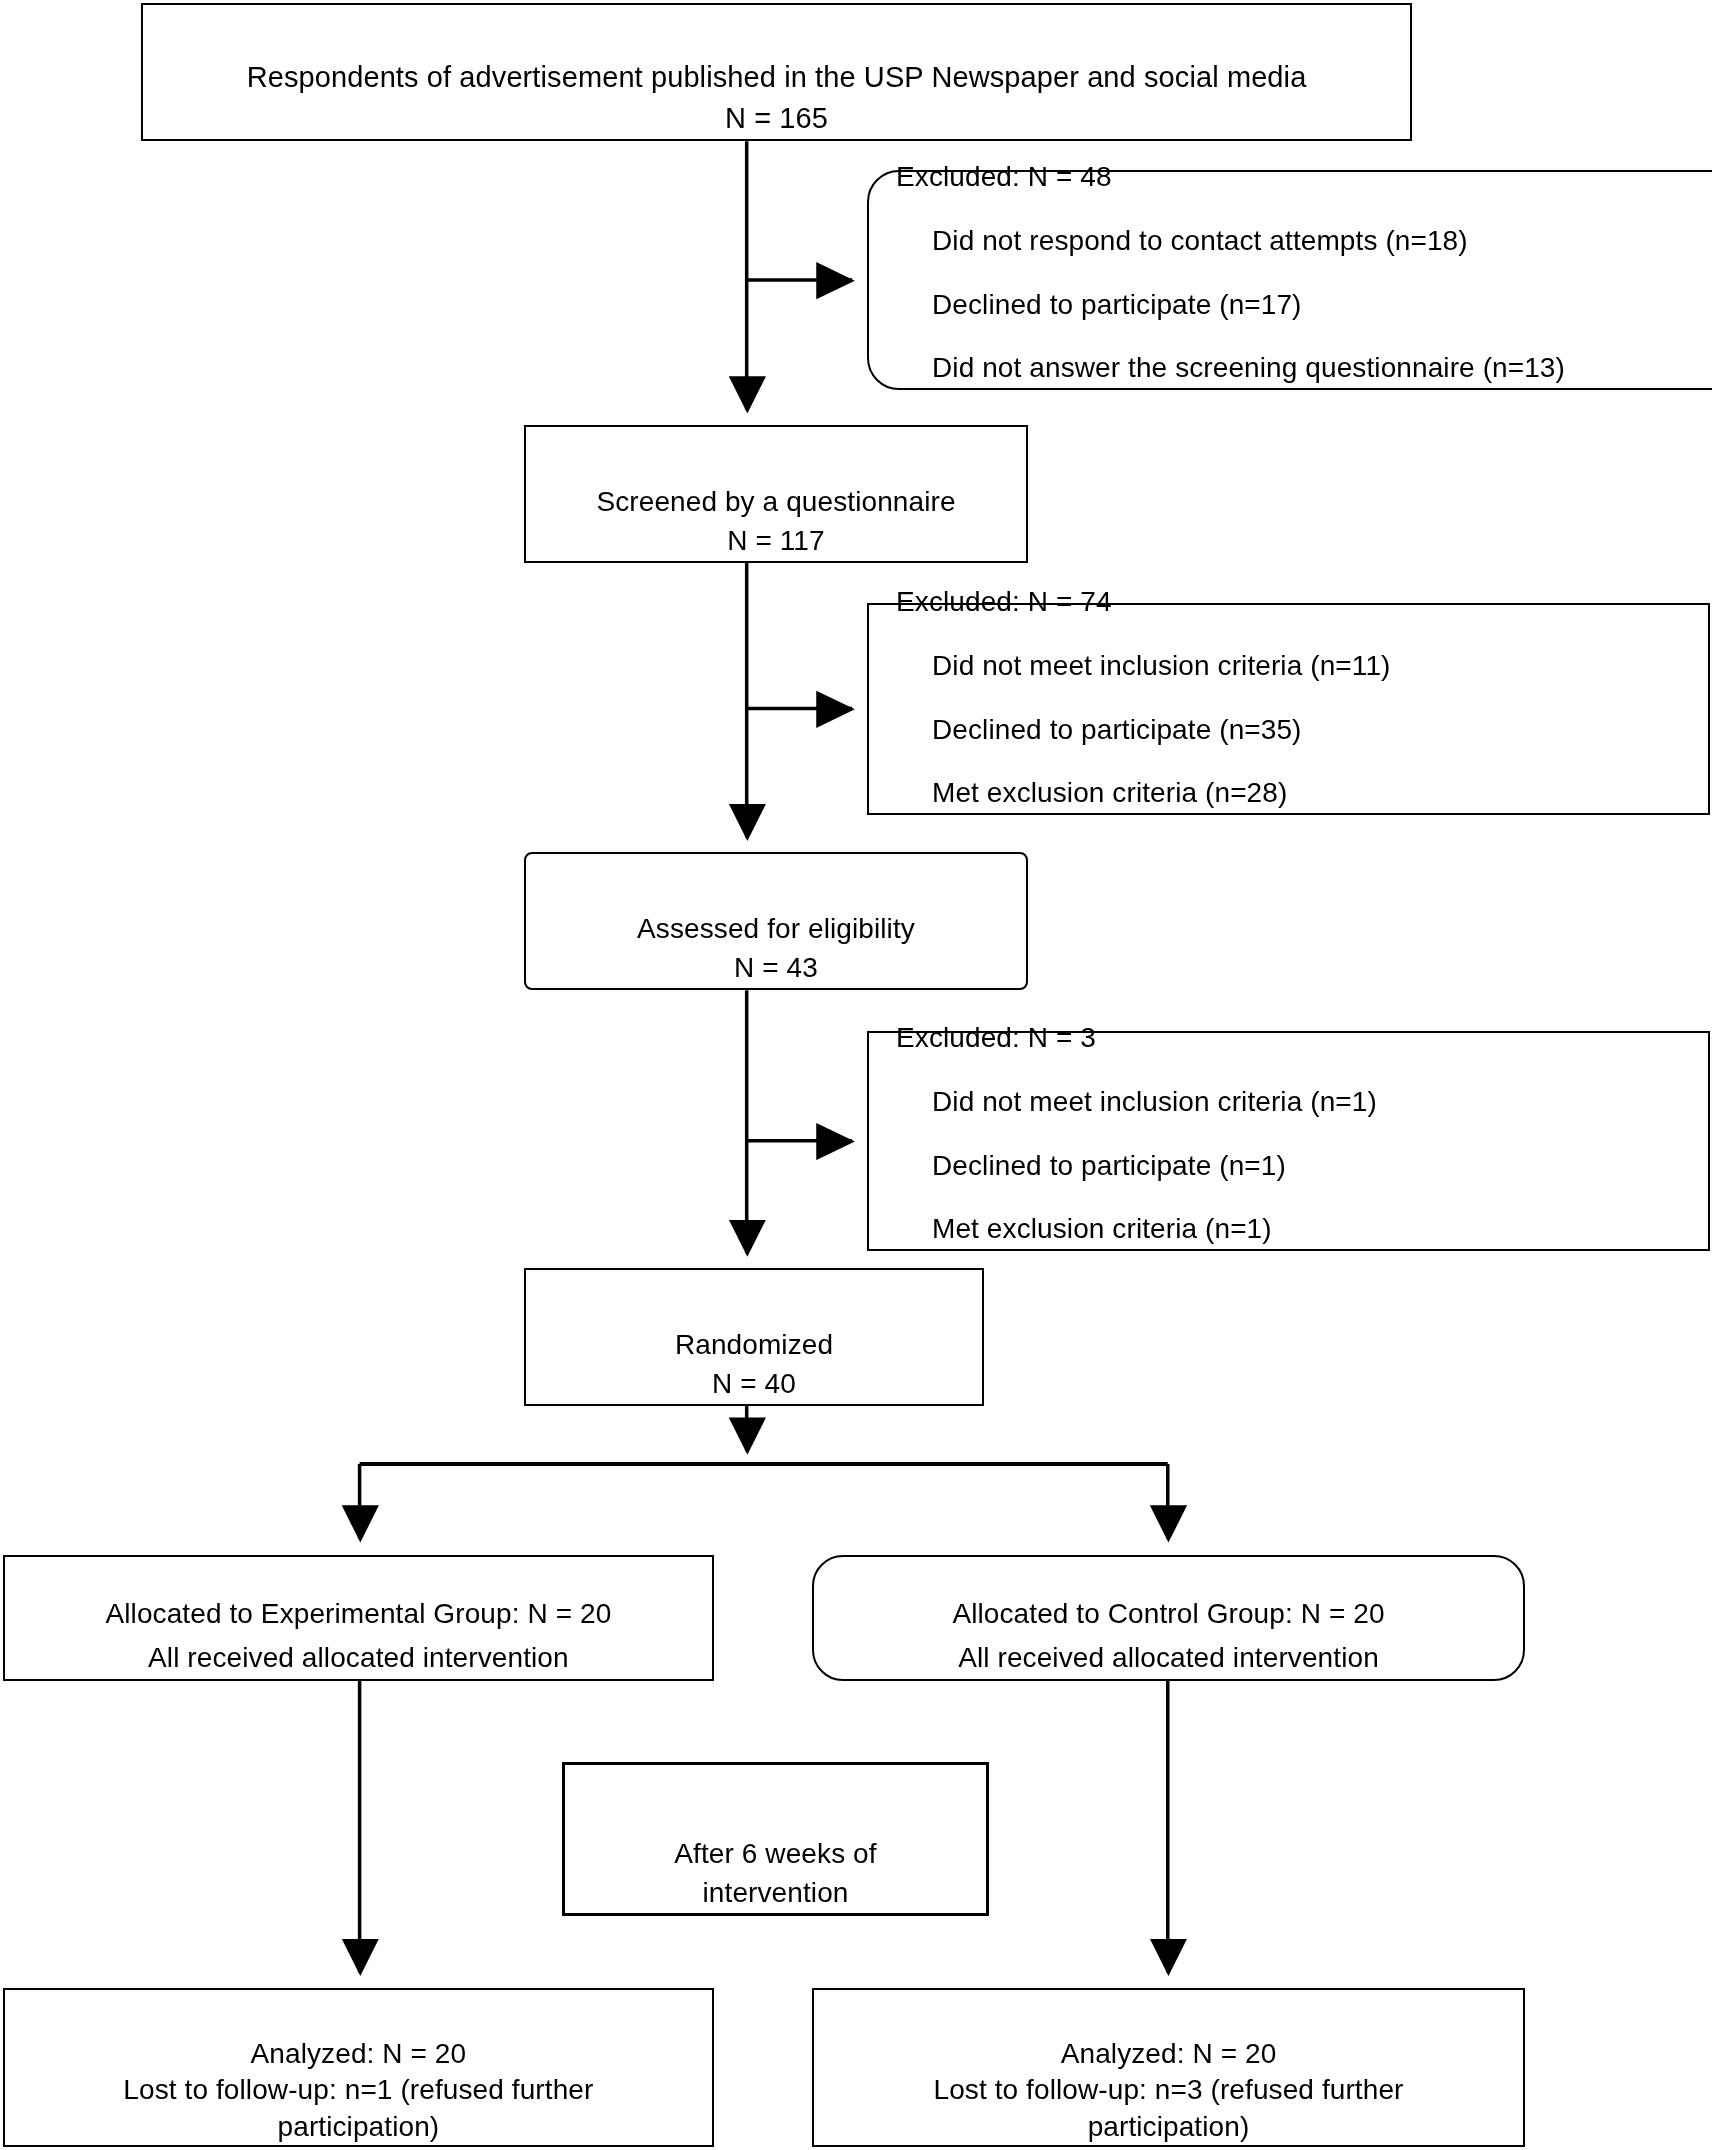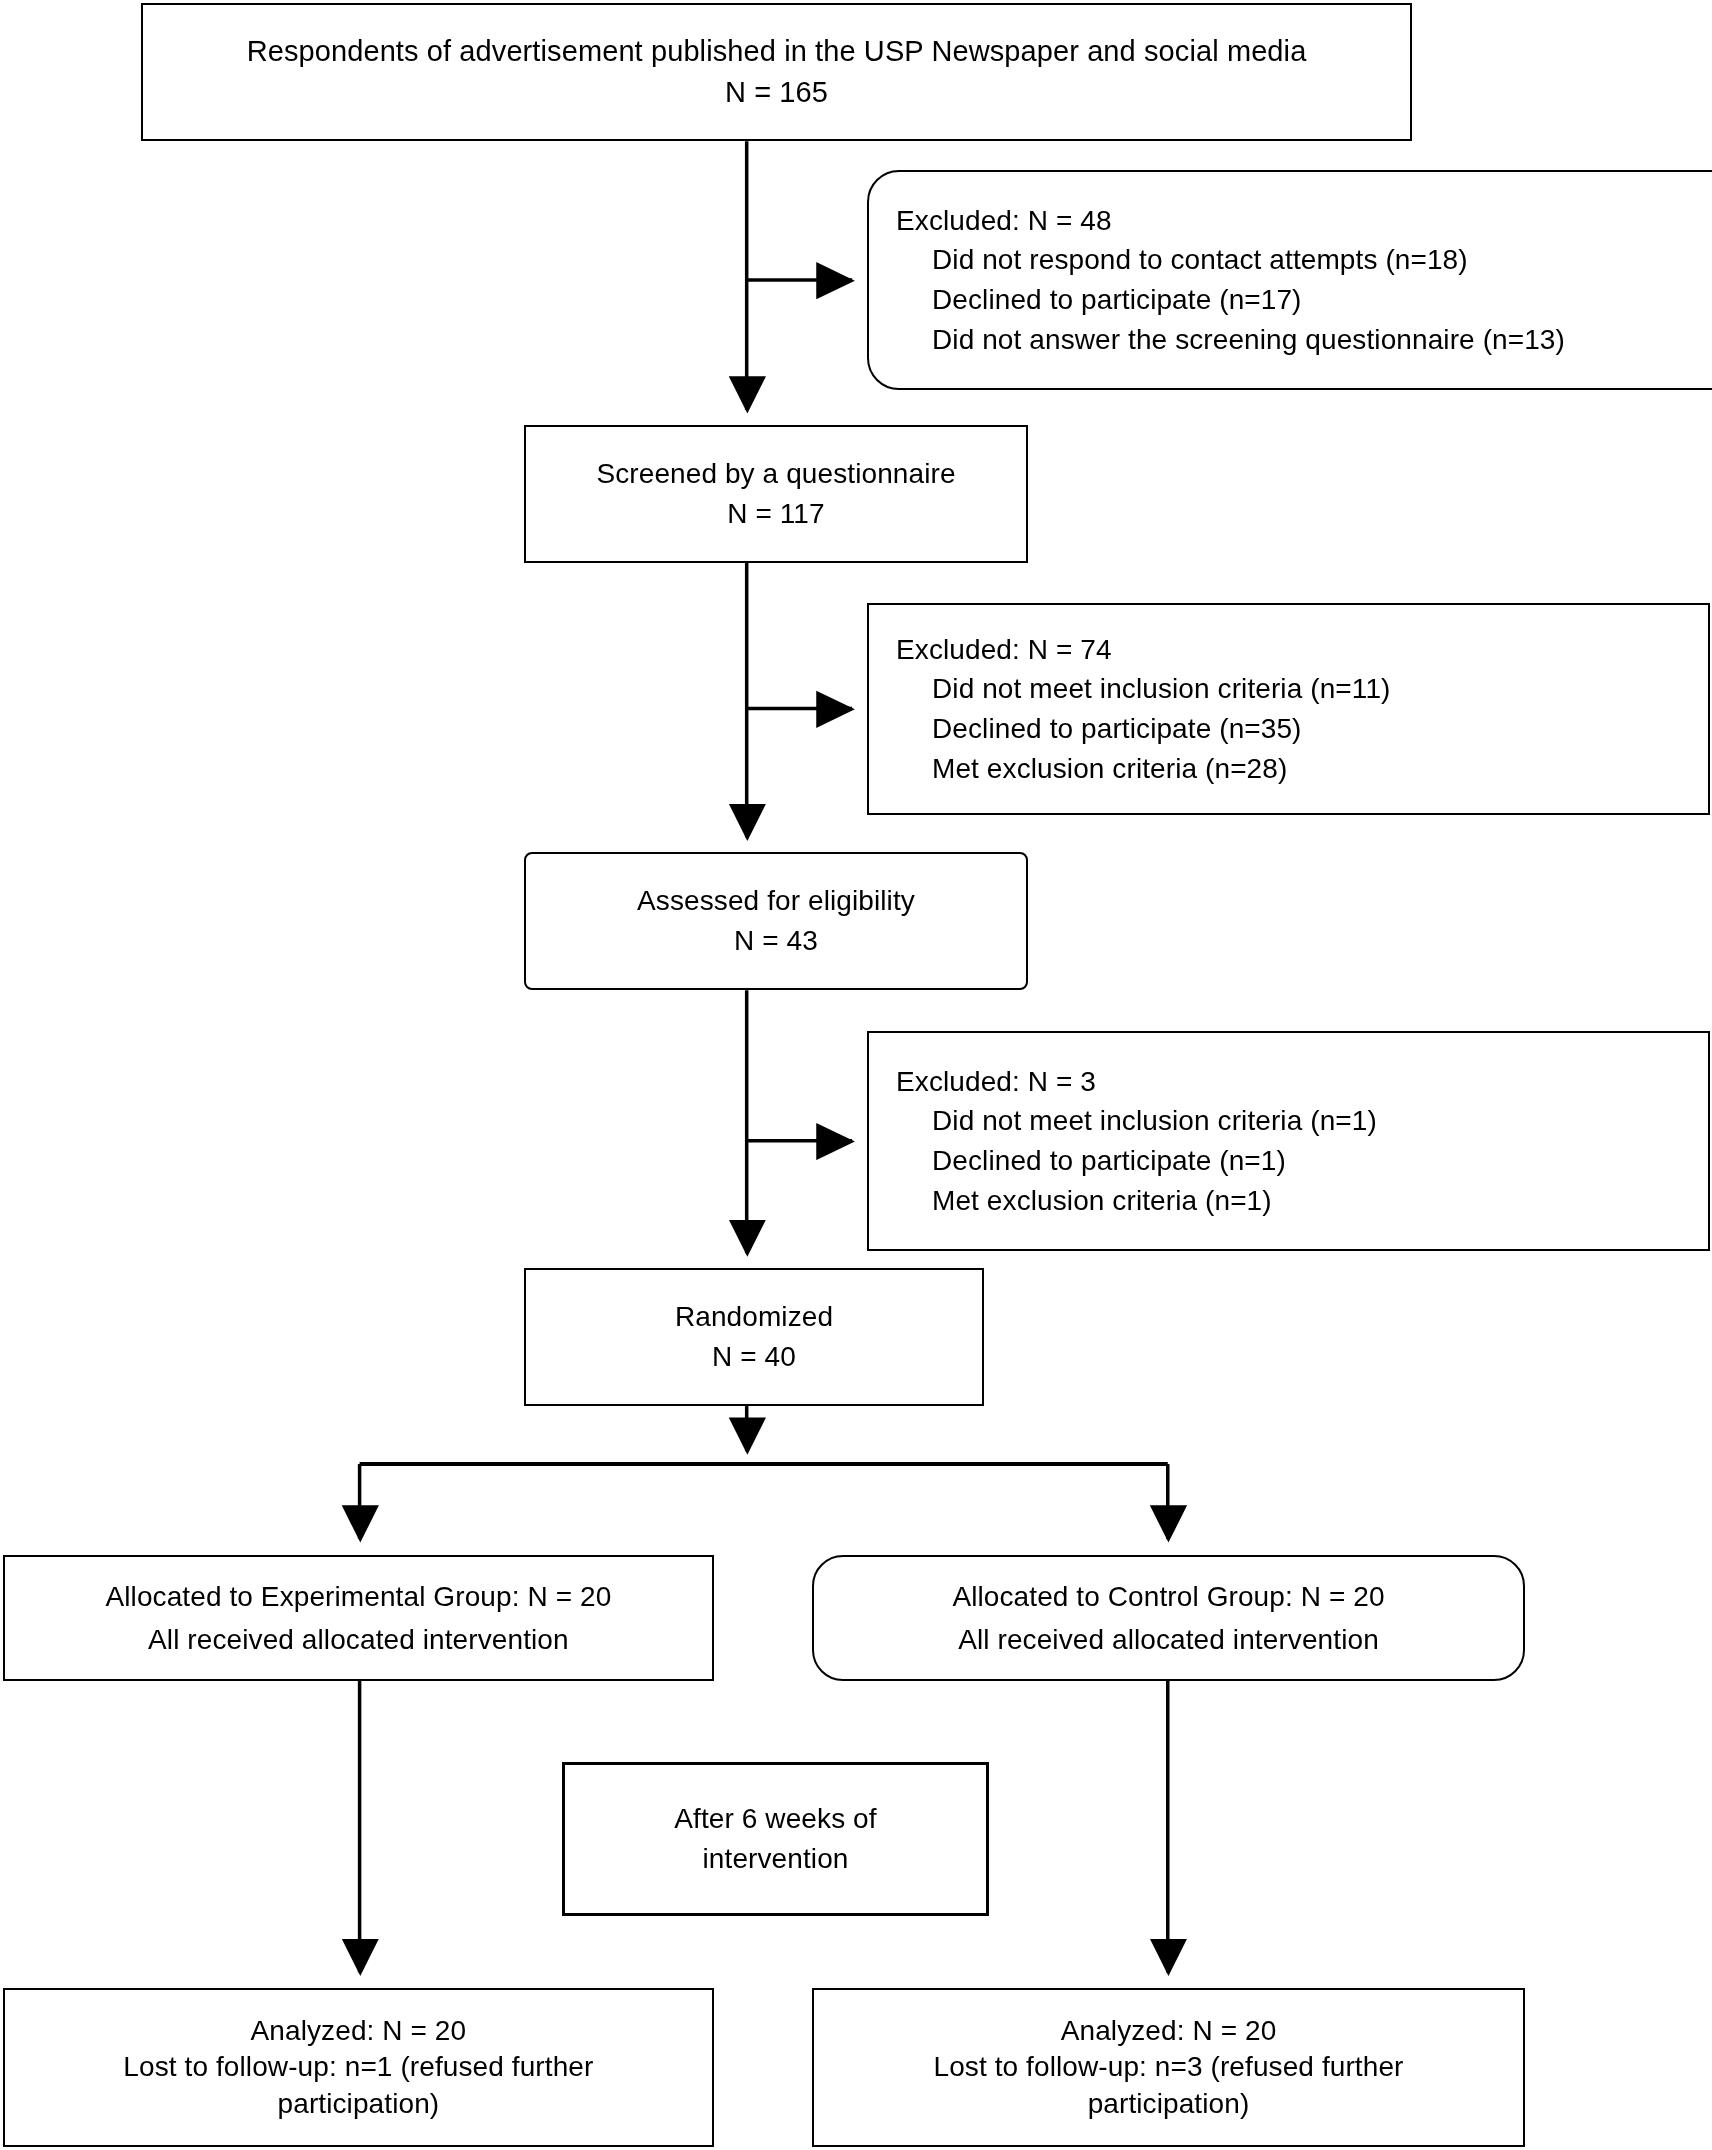--- a/index.html
+++ b/index.html
@@ -21,35 +21,35 @@
     width:1713px;
     height:2151px;
   }
   .node-box{
     position:absolute;
     box-sizing:border-box;
     border:2.9px solid #000000;
     background:#ffffff;
     display:flex;
     flex-direction:column;
-    justify-content:center;
+    justify-content:flex-end;
     color:#000000;
     z-index:3;
   }
   .node-box.center   { align-items:center; text-align:center; }
   .node-box.leftalign{ align-items:flex-start; text-align:left; }
 
   .line{
     display:block;
     font-size:28px;
     line-height:1.42;
     white-space:pre;
     letter-spacing:0.1px;
   }
-  .line.indent{ padding-left:36px; }
+  .line.indent{ padding-left:36px;margin-top:24px; }
 
   .node-box.center .line{ width:100%; }
   .node-box.leftalign{ padding-left:27px; padding-right:11.7px; }
 
   
   #box-respondents   { left:141px;  top:2.9px;    width:1271px; height:138px; }
   #box-respondents .line{ font-size:29px; }
 
   #box-excluded-1    { left:867px; top:170px;  width:957px; height:220px;border-radius:32px; }
   #box-screened      { left:524px;  top:425px;  width:504px;  height:138px; }

